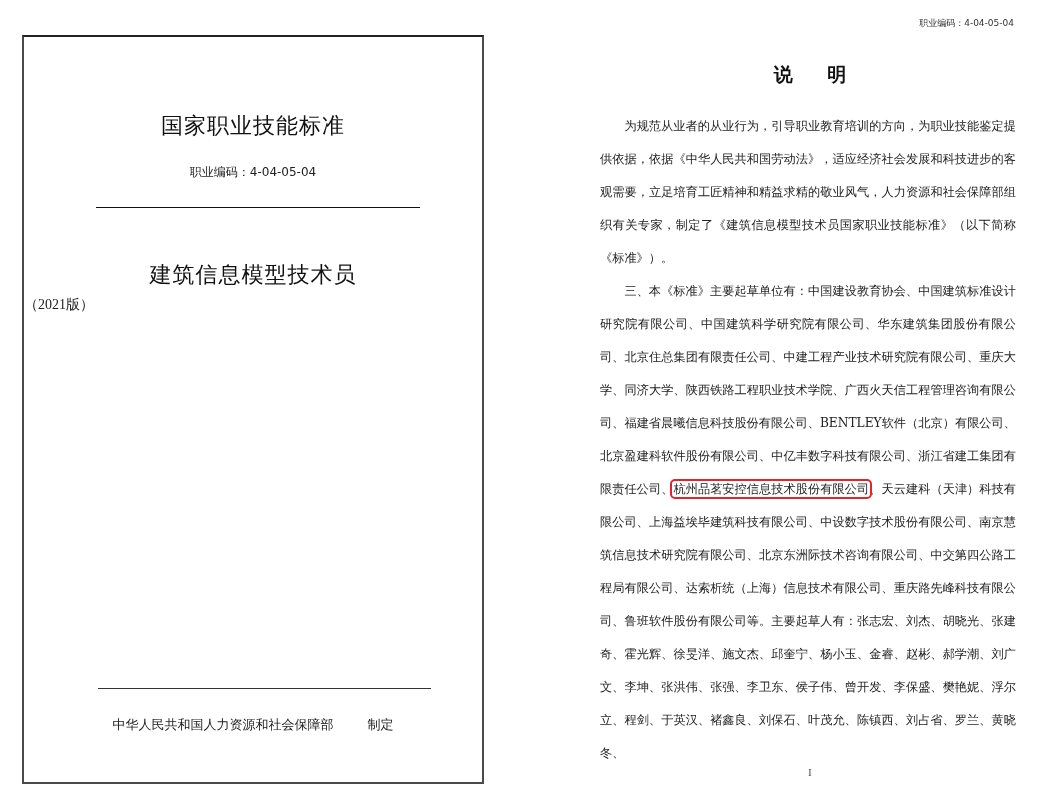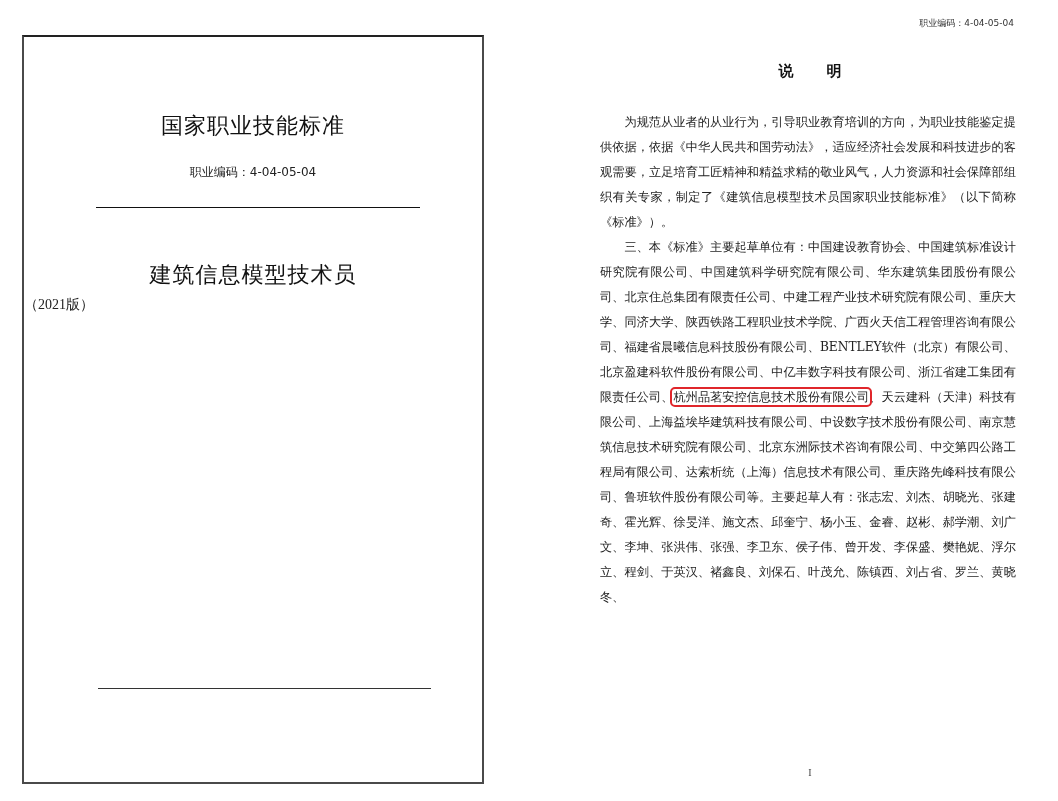--- a/index.html
+++ b/index.html
@@ -35,26 +35,26 @@
     }
     .cover-issuer .gap { display: inline-block; width: 34px; }
 
     .page2 { position: absolute; left: 590px; top: 0; width: 440px; height: 801px; }
     .header-code {
       position: absolute; right: 16px; top: 17px;
       font-family: "DejaVu Sans", "Liberation Sans", sans-serif; font-size: 9px; color: #333;
     }
     .section-title {
       position: absolute; left: 0; right: 0; top: 62px; text-align: center;
-      font-family: "DejaVu Sans", "Liberation Sans", sans-serif; font-weight: bold; font-size: 15px; letter-spacing: 14px; color: #111;
+      font-family: "DejaVu Sans", "Liberation Sans", sans-serif; font-weight: bold; font-size: 19px; letter-spacing: 14px; color: #111;
       padding-left: 14px;
     }
     .body-text {
       position: absolute; left: 10px; top: 110px; width: 416px;
-      font-family: "DejaVu Serif", "Liberation Serif", serif; font-size: 12.2px; line-height: 25px; color: #222;
+      font-family: "DejaVu Serif", "Liberation Serif", serif; font-size: 12.2px; line-height: 33px; color: #222;
       text-align: justify; text-justify: inter-character;
     }
     .body-text p { margin: 0; text-indent: 2em; }
     .hl {
       outline: 2px solid #e0262b; outline-offset: 1px; border-radius: 2px;
     }
     .page-num {
       position: absolute; left: 0; right: 0; top: 767px; text-align: center;
       font-family: "Liberation Serif", "DejaVu Serif", serif; font-size: 10px; color: #444;
     }
@@ -62,20 +62,23 @@
 </head>
 <body>
 
 <div class="cover">
   <div class="cover-title">国家职业技能标准</div>
   <div class="cover-code">职业编码：4-04-05-04</div>
   <div class="rule-top"></div>
   <div class="cover-occupation">建筑信息模型技术员</div>
   <div class="cover-edition">（2021版）</div>
   <div class="rule-bottom"></div>
+  <div class="cover-issuer">
+    <span>中华人民共和国人力资源和社会保障部</span><span class="gap"></span><span>制定</span>
+  </div>
 </div>
 
 <div class="page2">
   <div class="header-code">职业编码：4-04-05-04</div>
   <div class="section-title">说 明</div>
   <div class="body-text">
     <p>为规范从业者的从业行为，引导职业教育培训的方向，为职业技能鉴定提供依据，依据《中华人民共和国劳动法》，适应经济社会发展和科技进步的客观需要，立足培育工匠精神和精益求精的敬业风气，人力资源和社会保障部组织有关专家，制定了《建筑信息模型技术员国家职业技能标准》（以下简称《标准》）。</p>
     <p><span>三、本《标准》主要起草单位有：中国建设教育协会、中国建筑标准设计研究院有限公司、中国建筑科学研究院有限公司、华东建筑集团股份有限公司、北京住总集团有限责任公司、中建工程产业技术研究院有限公司、重庆大学、同济大学、陕西铁路工程职业技术学院、广西火天信工程管理咨询有限公司、福建省晨曦信息科技股份有限公司、BENTLEY软件（北京）有限公司、北京盈建科软件股份有限公司、中亿丰数字科技有限公司、浙江省建工集团有限责任公司、</span><span class="hl">杭州品茗安控信息技术股份有限公司</span><span>、天云建科（天津）科技有限公司、上海益埃毕建筑科技有限公司、中设数字技术股份有限公司、南京慧筑信息技术研究院有限公司、北京东洲际技术咨询有限公司、中交第四公路工程局有限公司、达索析统（上海）信息技术有限公司、重庆路先峰科技有限公司、鲁班软件股份有限公司等。主要起草人有：张志宏、刘杰、胡晓光、张建奇、霍光辉、徐旻洋、施文杰、邱奎宁、杨小玉、金睿、赵彬、郝学潮、刘广文、李坤、张洪伟、张强、李卫东、侯子伟、曾开发、李保盛、樊艳妮、浮尔立、程剑、于英汉、褚鑫良、刘保石、叶茂允、陈镇西、刘占省、罗兰、黄晓冬、</span></p>
   </div>
   <div class="page-num">I</div>

